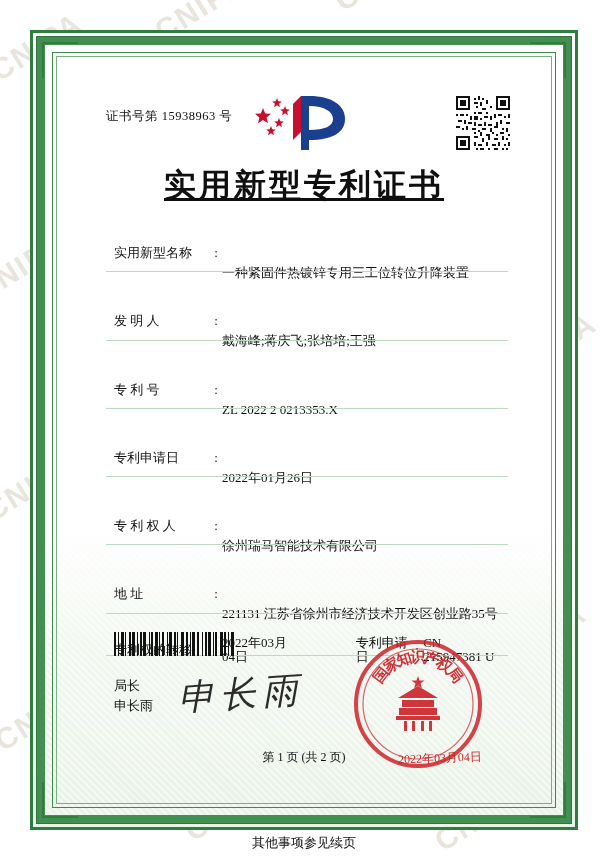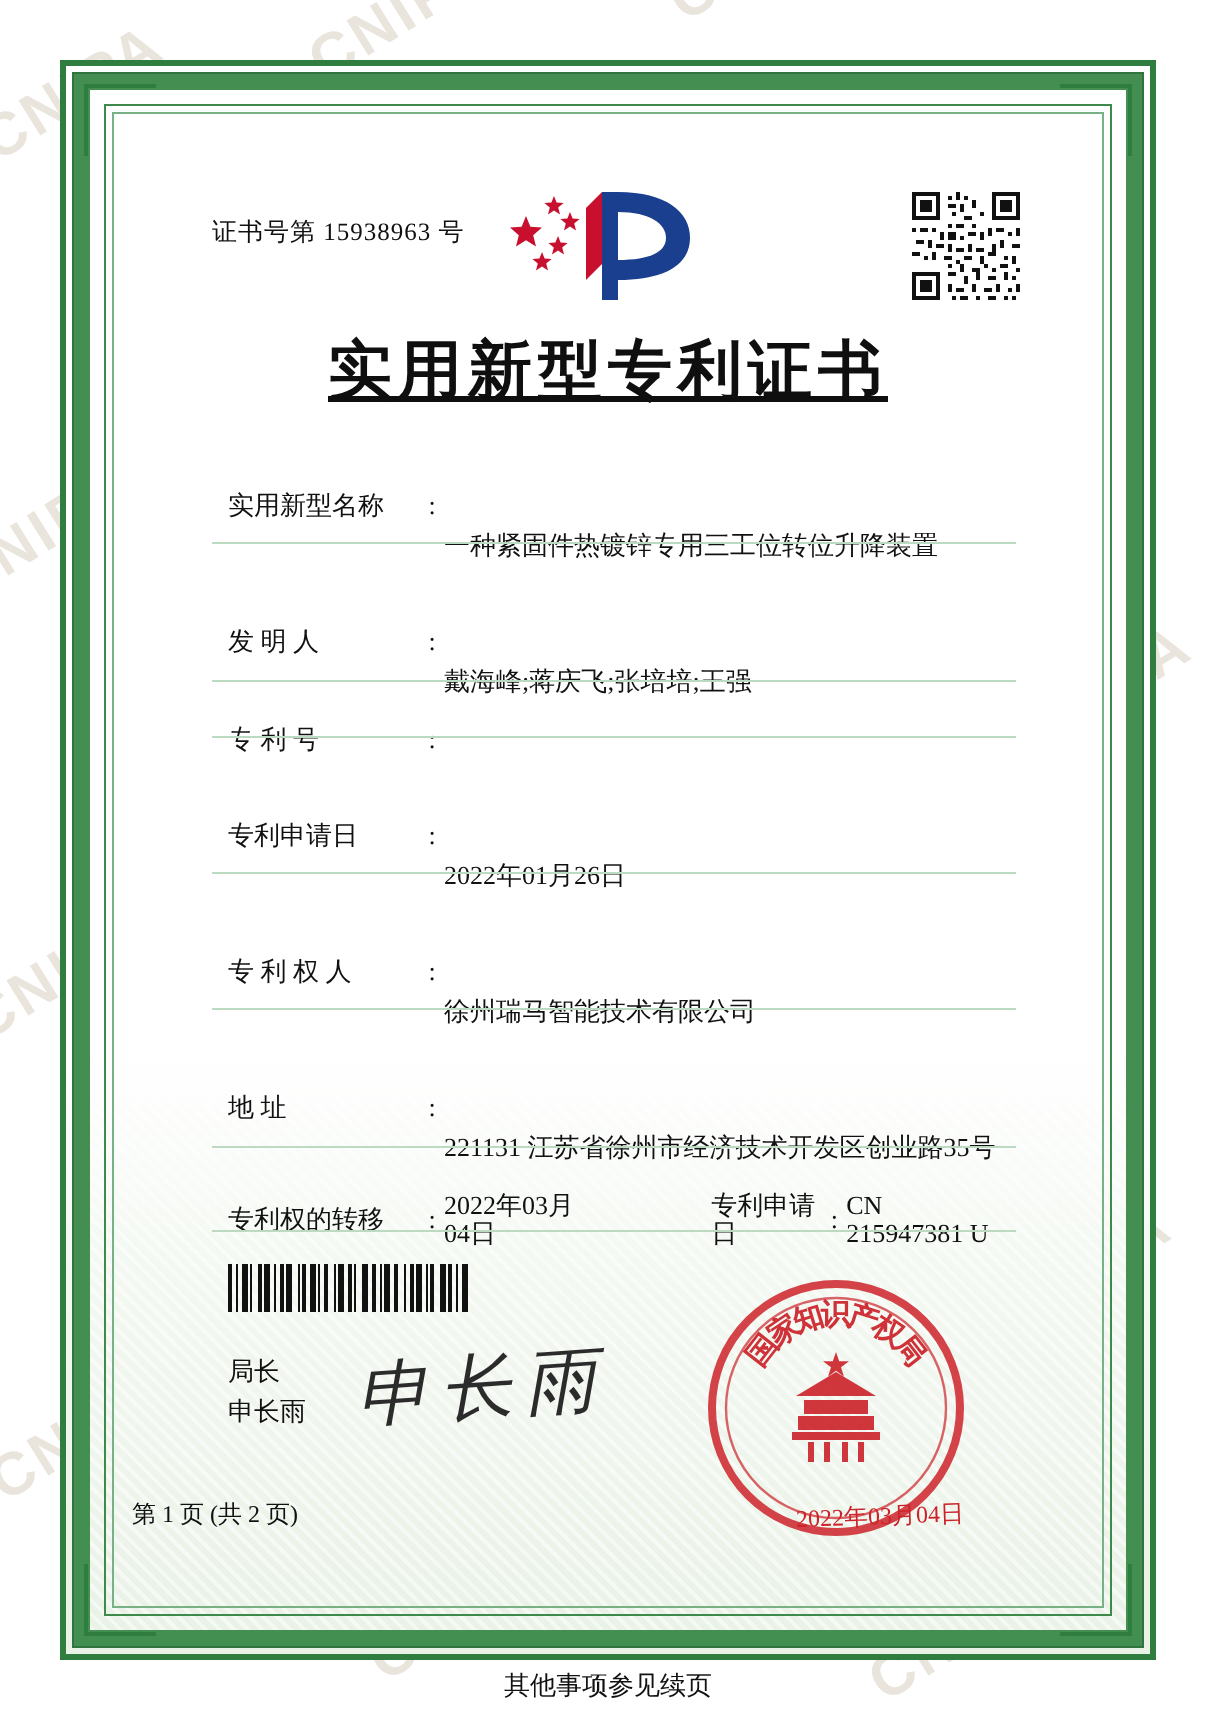--- a/index.html
+++ b/index.html
@@ -184,20 +184,21 @@
     position:absolute;
     right:60px;top:684px;
     color:#cc2229;
     font-size:12px;
     letter-spacing:0px;
     transform:rotate(-2deg);
     font-family:"Liberation Serif", serif;
   }
   .page-no{
     position:absolute;left:0;right:0;bottom:28px;
+    text-align:center;
     font-size:12px;color:#111;
   }
   .footer-note{
     position:absolute;left:0;right:0;bottom:8px;
     text-align:center;
     font-size:13px;
     color:#111;
     z-index:4;
   }
 </style>
@@ -358,20 +359,21 @@
           <div class="f-colon">:</div>
           <div class="f-value">戴海峰;蒋庆飞;张培培;王强</div>
         </div>
         <div class="f-underline" style="bottom:8px;"></div>
       </div>
 
       <div class="row-wrap" style="margin-top:14px;">
         <div class="field-row">
           <div class="f-label">专 利 号</div>
           <div class="f-colon">:</div>
+          <div class="f-value">ZL 2022 2 0213353.X</div>
         </div>
         <div class="f-underline" style="bottom:8px;"></div>
       </div>
 
       <div class="row-wrap" style="margin-top:14px;">
         <div class="field-row">
           <div class="f-label">专利申请日</div>
           <div class="f-colon">:</div>
           <div class="f-value">2022年01月26日</div>
         </div>

